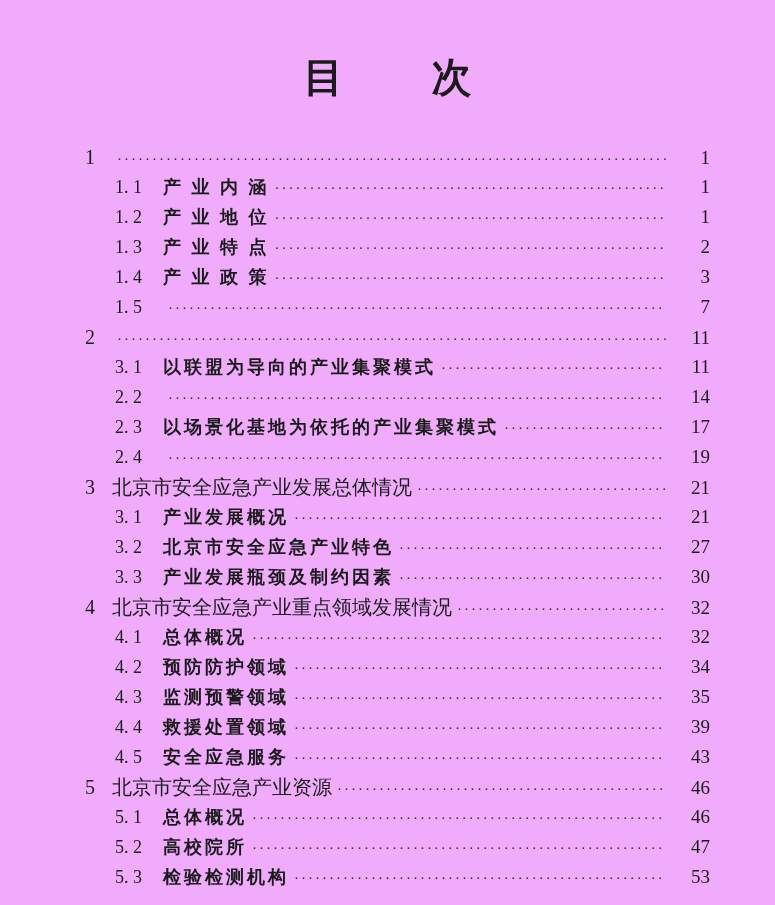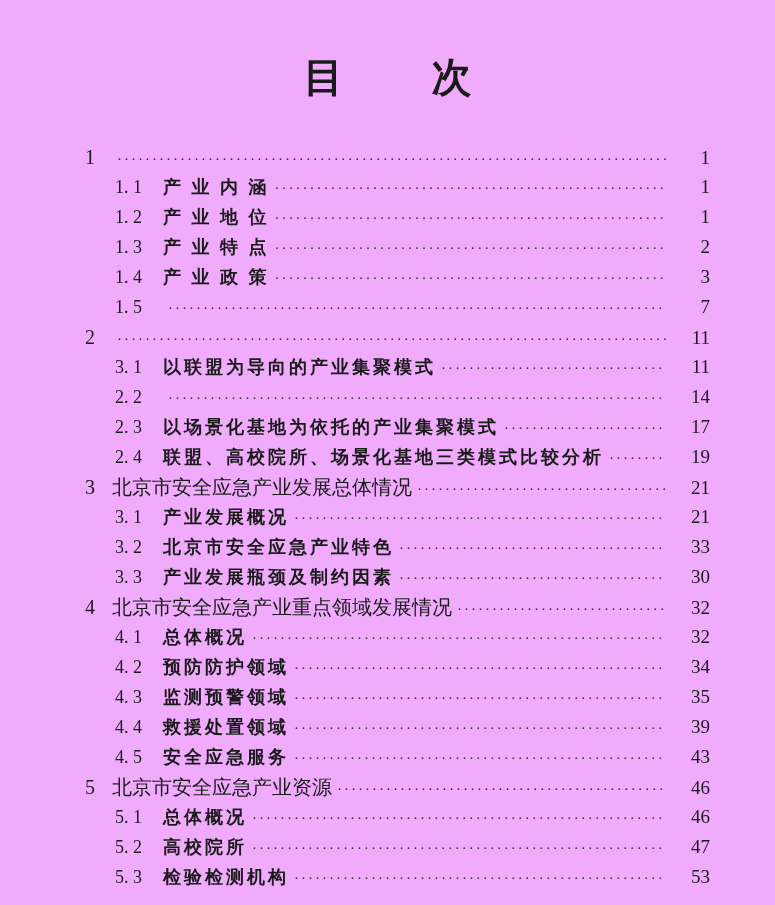--- a/index.html
+++ b/index.html
@@ -118,41 +118,40 @@
     <span class="pagenum">14</span>
   </div>
       <div class="row sub">
     <span class="num">2. 3</span>
     <span class="title">以场景化基地为依托的产业集聚模式</span>
     <span class="leader">························································································································</span>
     <span class="pagenum">17</span>
   </div>
       <div class="row sub">
     <span class="num">2. 4</span>
-    <span class="title">联盟、高校院所、场景化基地三类模式比较分析</span>
     <span class="leader">························································································································</span>
     <span class="pagenum">19</span>
   </div>
       <div class="row chapter">
     <span class="num">3</span>
     <span class="title">北京市安全应急产业发展总体情况</span>
     <span class="leader">························································································································</span>
     <span class="pagenum">21</span>
   </div>
       <div class="row sub">
     <span class="num">3. 1</span>
     <span class="title">产业发展概况</span>
     <span class="leader">························································································································</span>
     <span class="pagenum">21</span>
   </div>
       <div class="row sub">
     <span class="num">3. 2</span>
     <span class="title">北京市安全应急产业特色</span>
     <span class="leader">························································································································</span>
-    <span class="pagenum">33</span>
+    <span class="pagenum">27</span>
   </div>
       <div class="row sub">
     <span class="num">3. 3</span>
     <span class="title">产业发展瓶颈及制约因素</span>
     <span class="leader">························································································································</span>
     <span class="pagenum">30</span>
   </div>
       <div class="row chapter">
     <span class="num">4</span>
     <span class="title">北京市安全应急产业重点领域发展情况</span>

